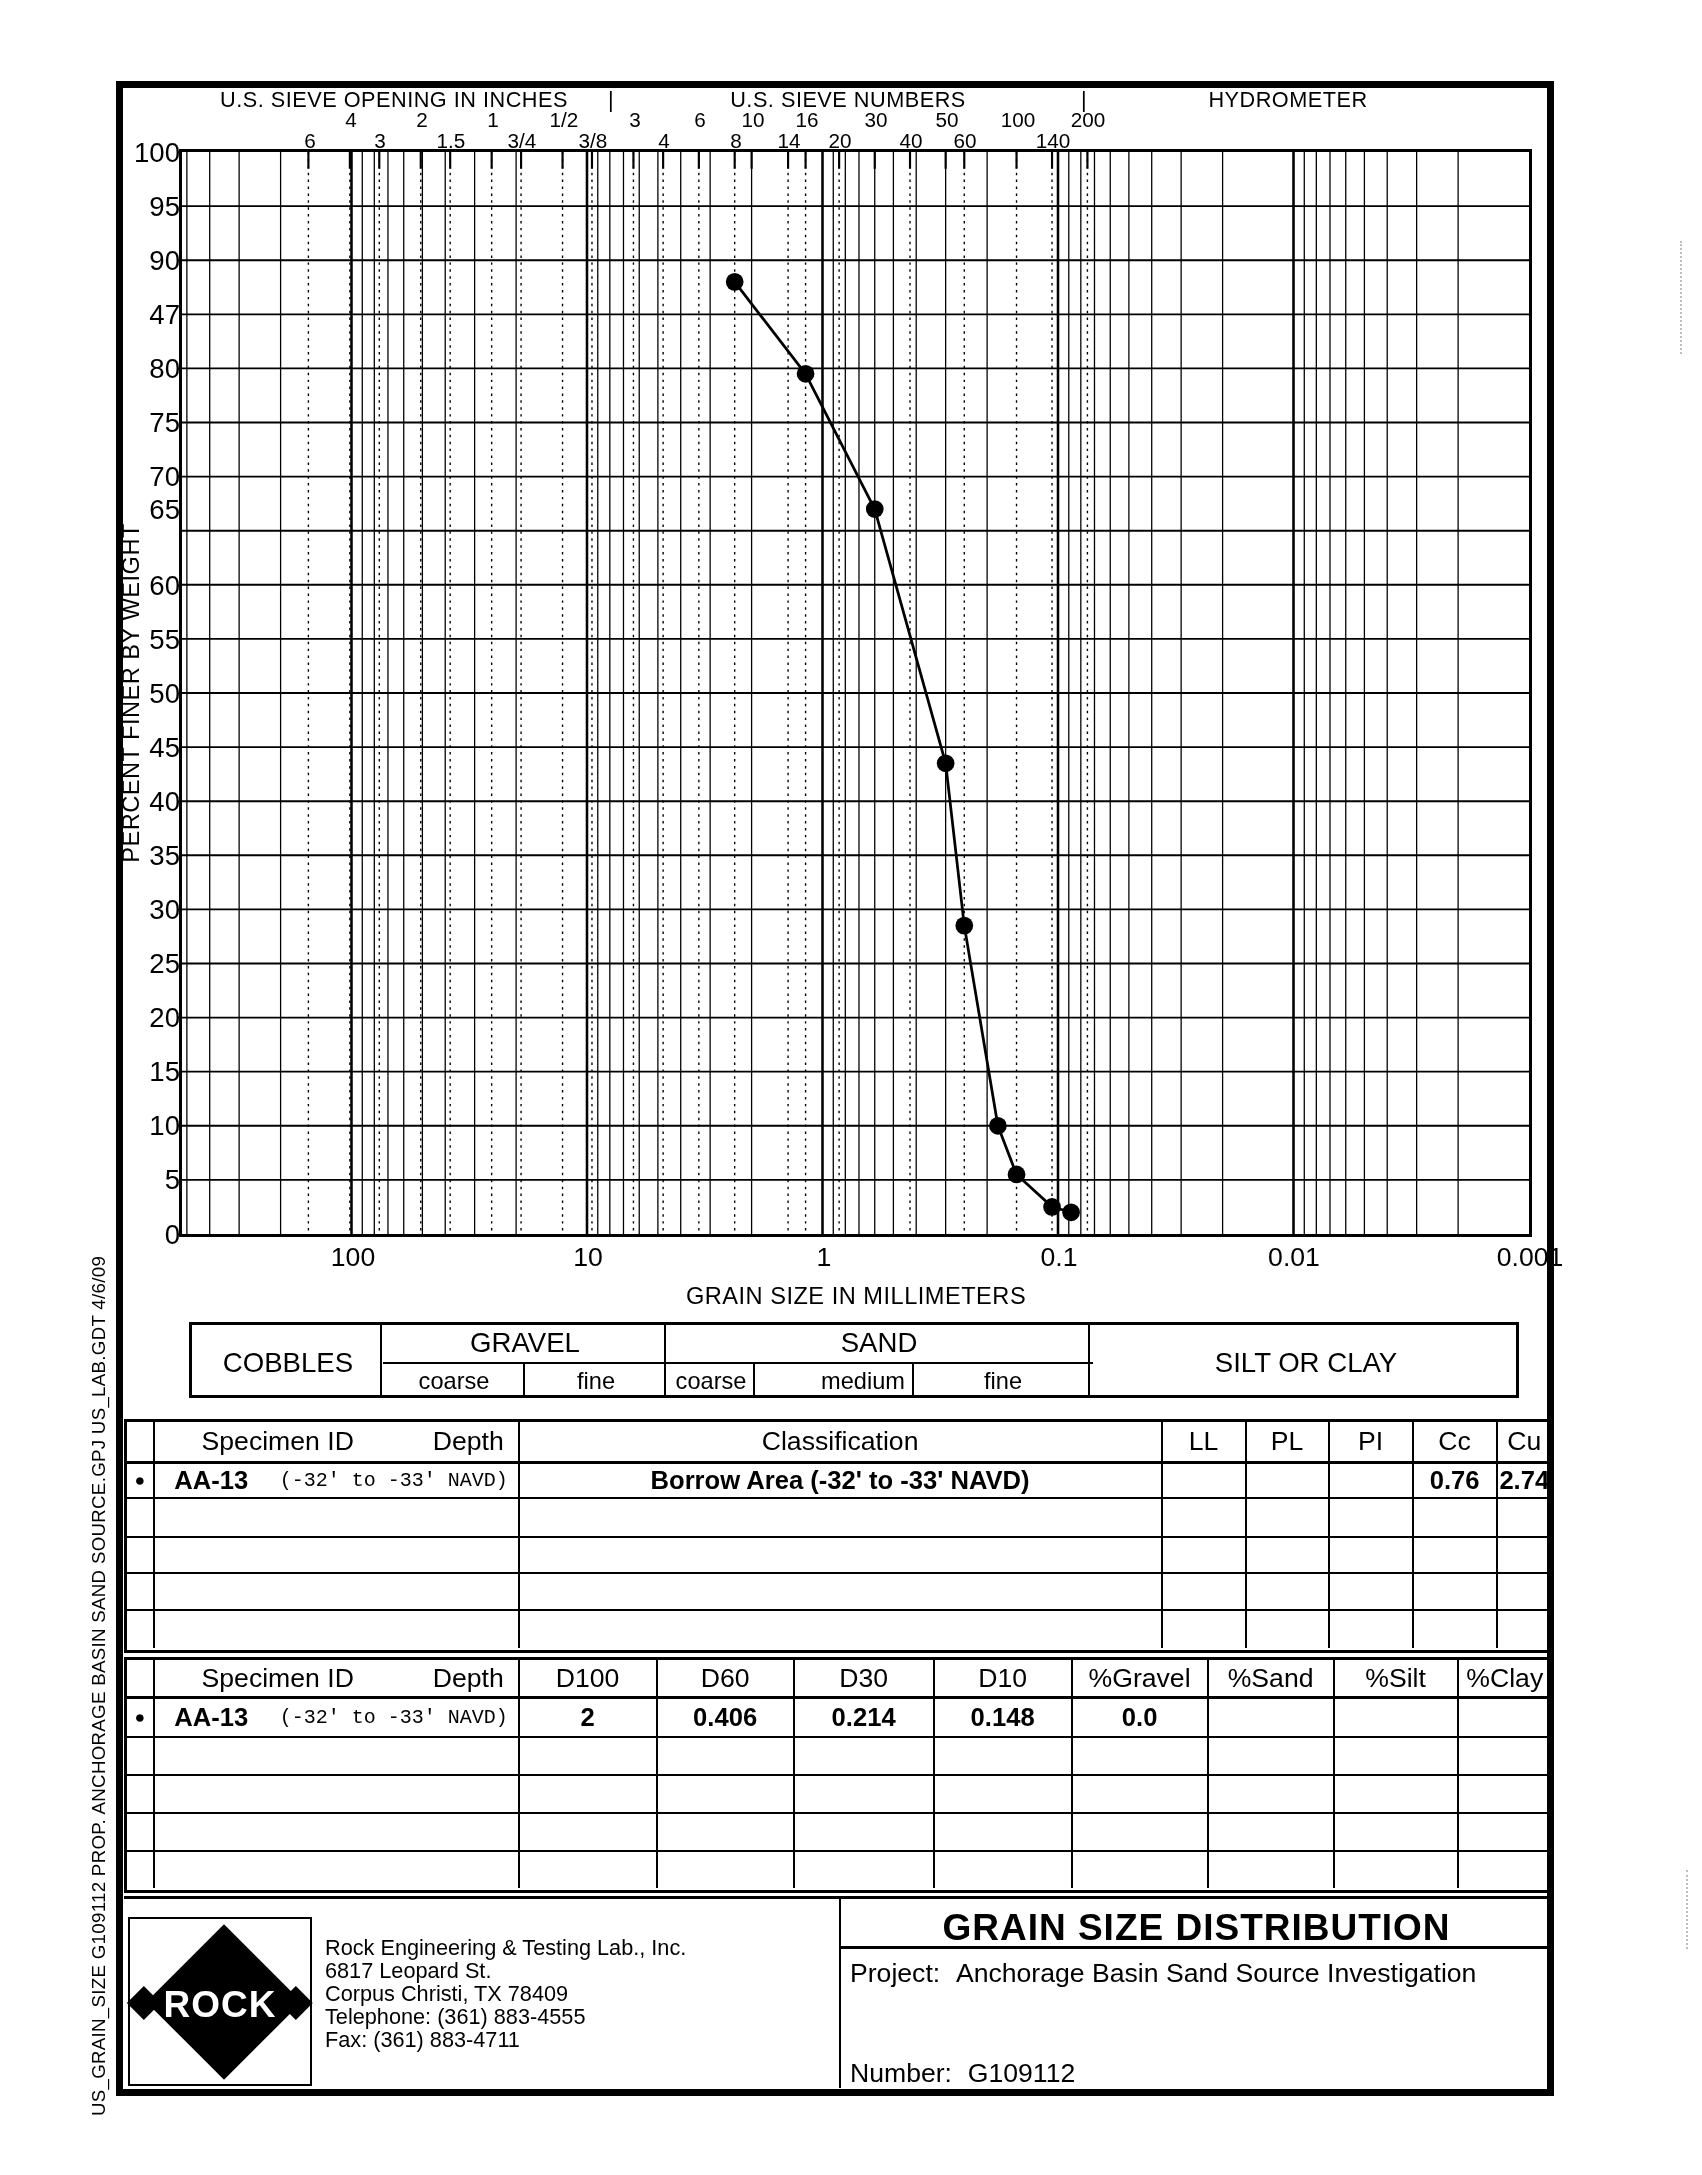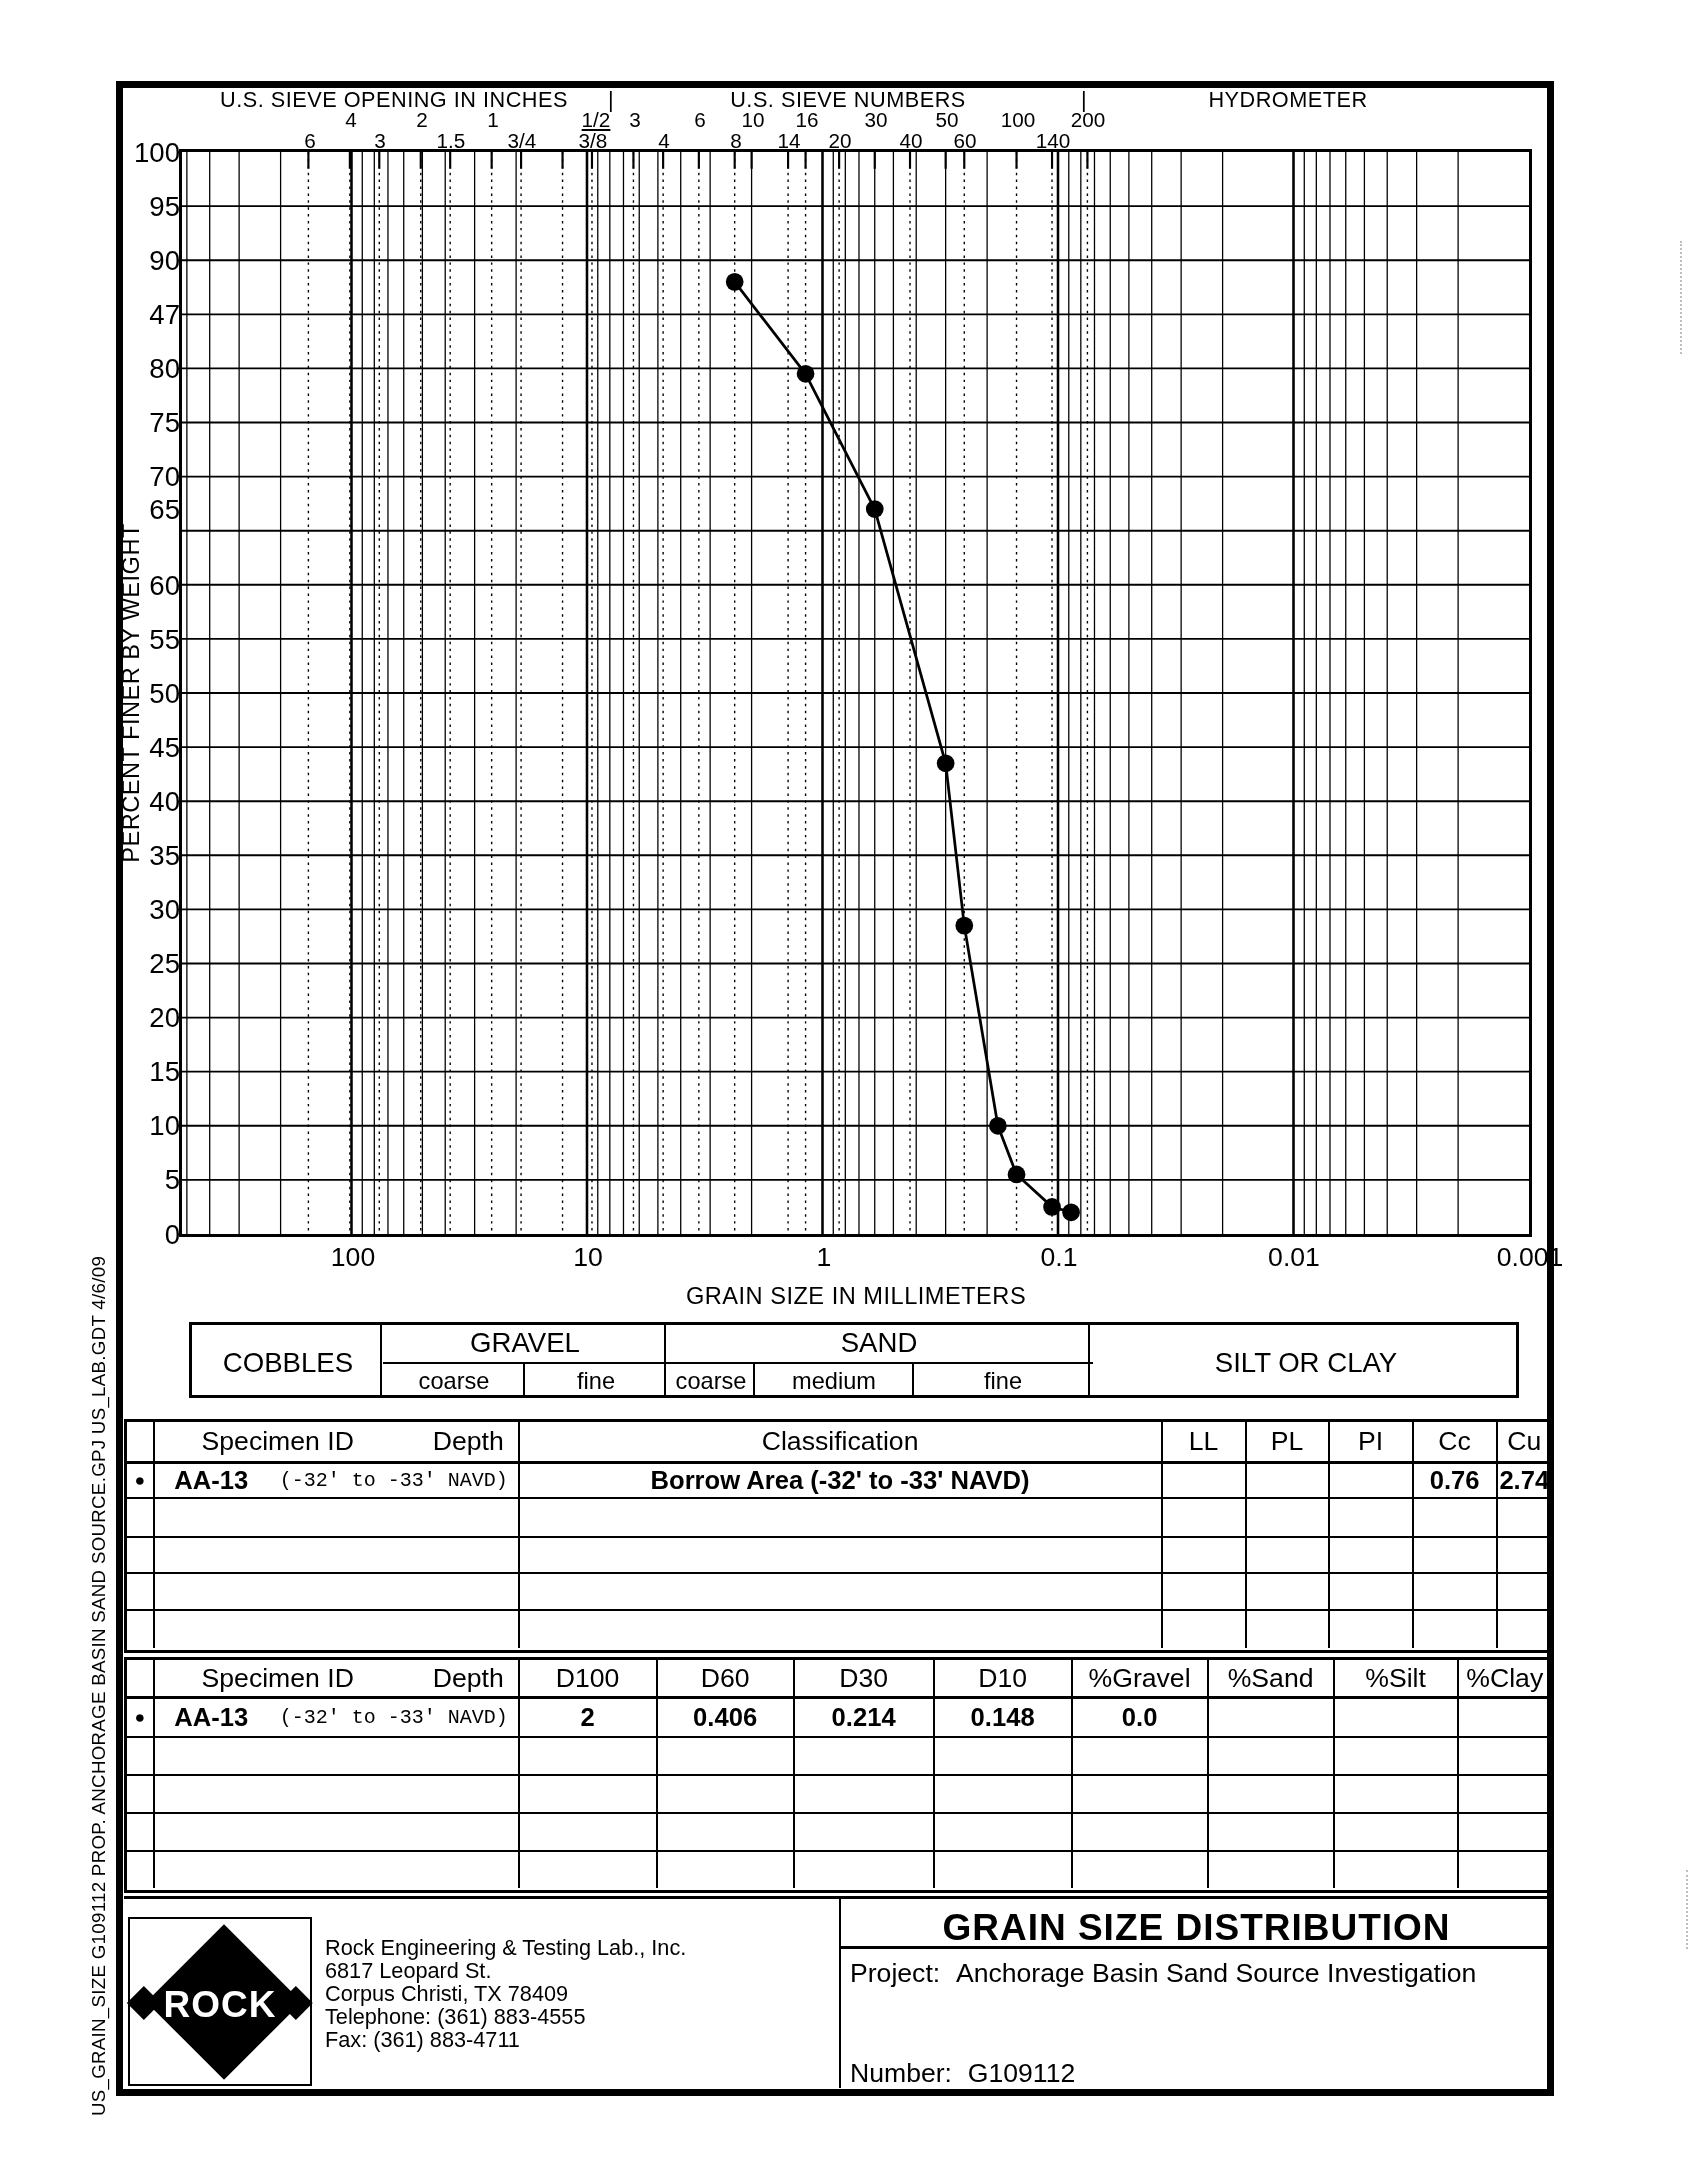--- a/index.html
+++ b/index.html
@@ -73,21 +73,21 @@
 <div class="abs cx chart-head" style="left:1288px;">HYDROMETER</div>
 
 <div id="sieve-labels">
     <div class="abs cx sieve-lab" style="left: 310px; top: 129px;">6</div>
     <div class="abs cx sieve-lab" style="left: 351px; top: 108px;">4</div>
     <div class="abs cx sieve-lab" style="left: 380px; top: 129px;">3</div>
     <div class="abs cx sieve-lab" style="left: 422px; top: 108px;">2</div>
     <div class="abs cx sieve-lab" style="left: 451px; top: 129px;">1.5</div>
     <div class="abs cx sieve-lab" style="left: 493px; top: 108px;">1</div>
     <div class="abs cx sieve-lab" style="left: 522px; top: 129px;">3/4</div>
-    <div class="abs cx sieve-lab" style="left: 596px; top: 108px; text-decoration: underline;">1/2</div>
+    <div class="abs cx sieve-lab" style="left: 564px; top: 108px;">1/2</div>
     <div class="abs cx sieve-lab" style="left: 593px; top: 129px;">3/8</div>
     <div class="abs cx sieve-lab" style="left: 635px; top: 108px;">3</div>
     <div class="abs cx sieve-lab" style="left: 664px; top: 129px;">4</div>
     <div class="abs cx sieve-lab" style="left: 700px; top: 108px;">6</div>
     <div class="abs cx sieve-lab" style="left: 736px; top: 129px;">8</div>
     <div class="abs cx sieve-lab" style="left: 753px; top: 108px;">10</div>
     <div class="abs cx sieve-lab" style="left: 789px; top: 129px;">14</div>
     <div class="abs cx sieve-lab" style="left: 807px; top: 108px;">16</div>
     <div class="abs cx sieve-lab" style="left: 840px; top: 129px;">20</div>
     <div class="abs cx sieve-lab" style="left: 876px; top: 108px;">30</div>
@@ -271,21 +271,21 @@
   <div class="band-vh" style="left:561px;"></div>
   <div class="band-vh" style="left:720px;"></div>
   <div class="band-v" style="left:896px;"></div>
   <div id="band-mid"></div>
   <div class="band-main band-tall" style="left:96px;">COBBLES</div>
   <div class="band-main band-top" style="left:333px;">GRAVEL</div>
   <div class="band-sub" style="left:262px;">coarse</div>
   <div class="band-sub" style="left:404px;">fine</div>
   <div class="band-main band-top" style="left:687px;">SAND</div>
   <div class="band-sub" style="left:519px;">coarse</div>
-  <div class="band-sub" style="left:642px;">medium</div>
+  <div class="band-sub" style="left:671px;">medium</div>
   <div class="band-sub" style="left:811px;">fine</div>
   <div class="band-main band-tall" style="left:1114px;">SILT OR CLAY</div>
 </div>
 
 <div id="table1" class="abs gtable">
   <div class="tc r0"></div>
   <div class="tc r0 th spec-h">
     <span>Specimen ID</span>
     <span>Depth</span>
   </div>

